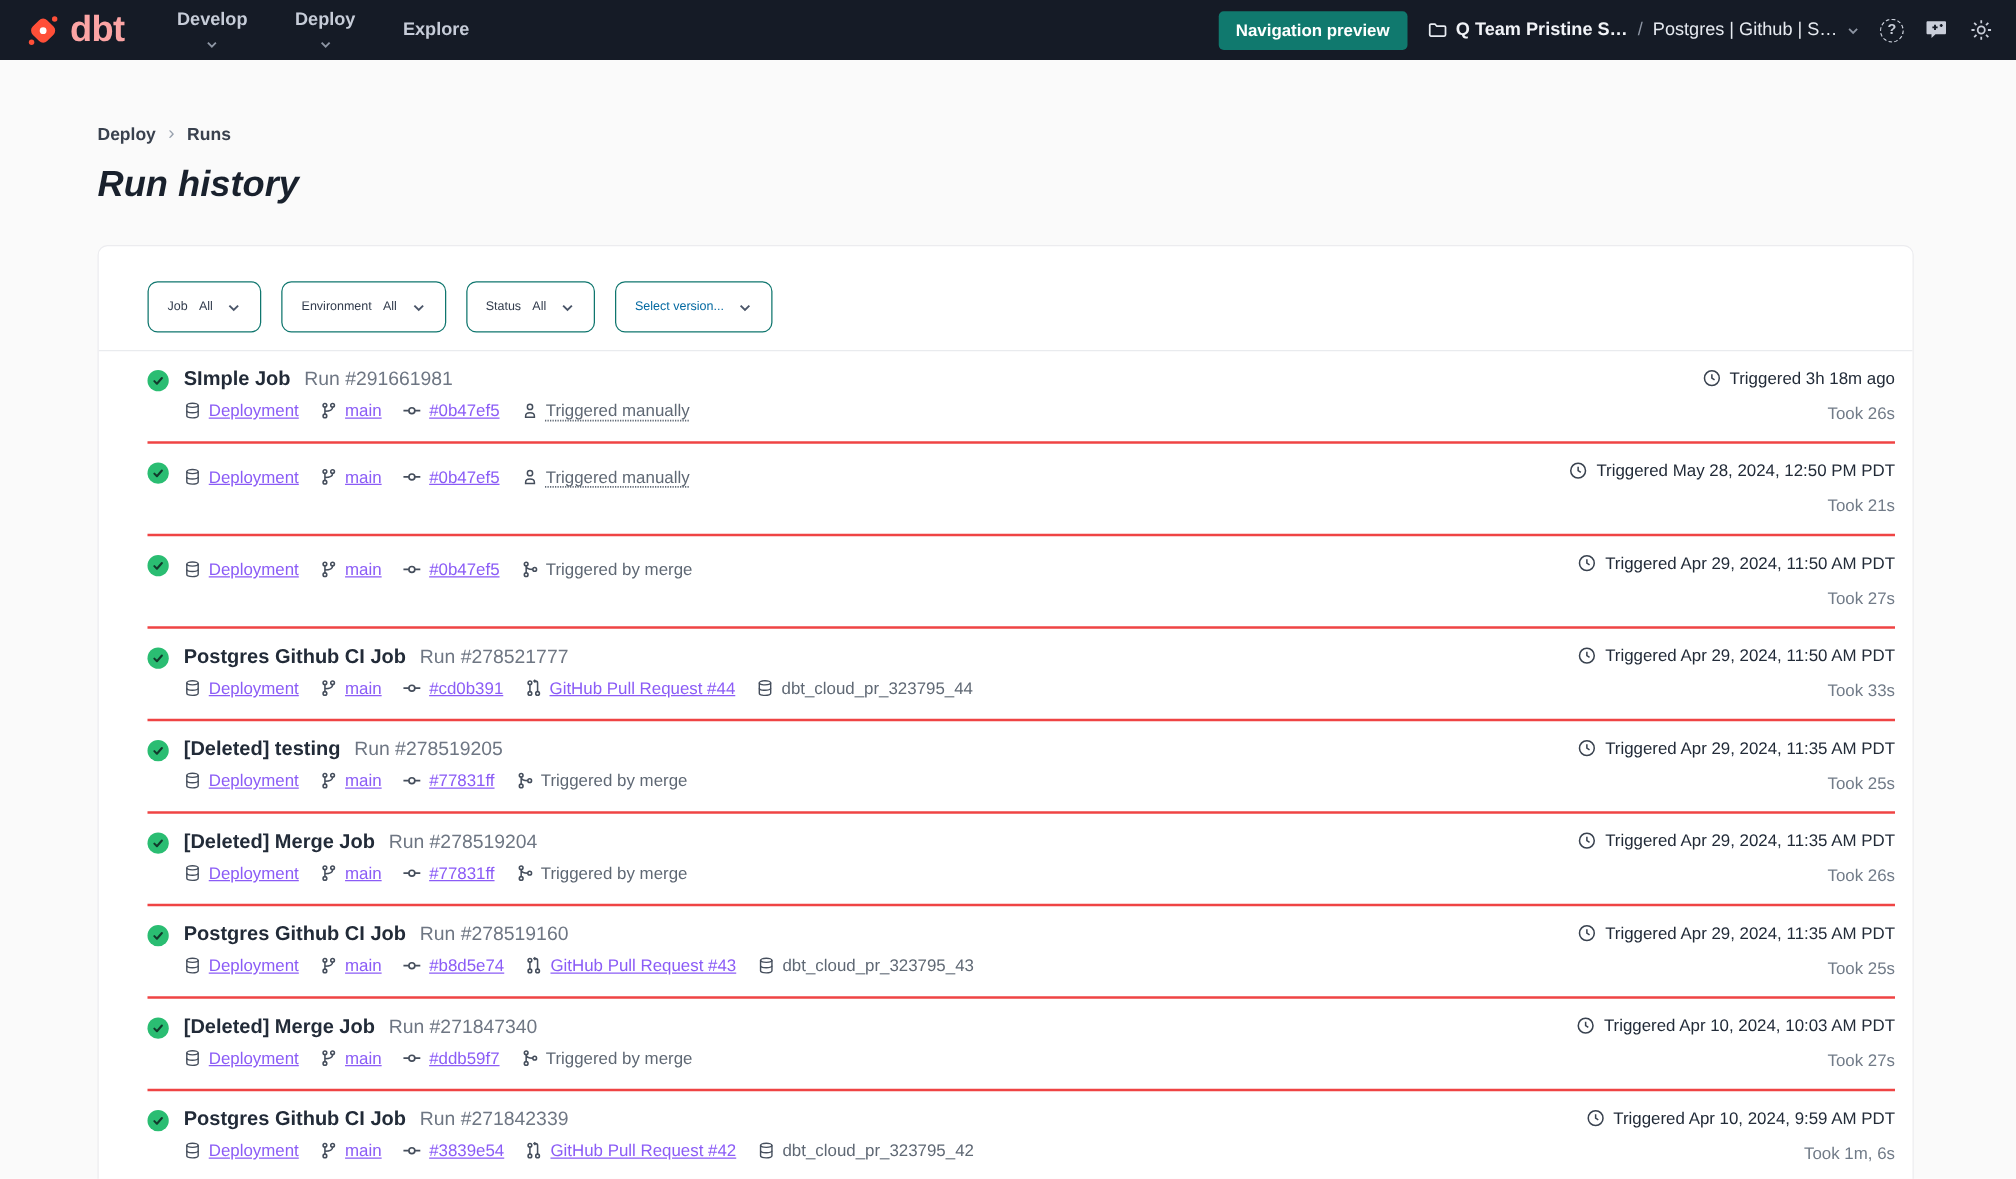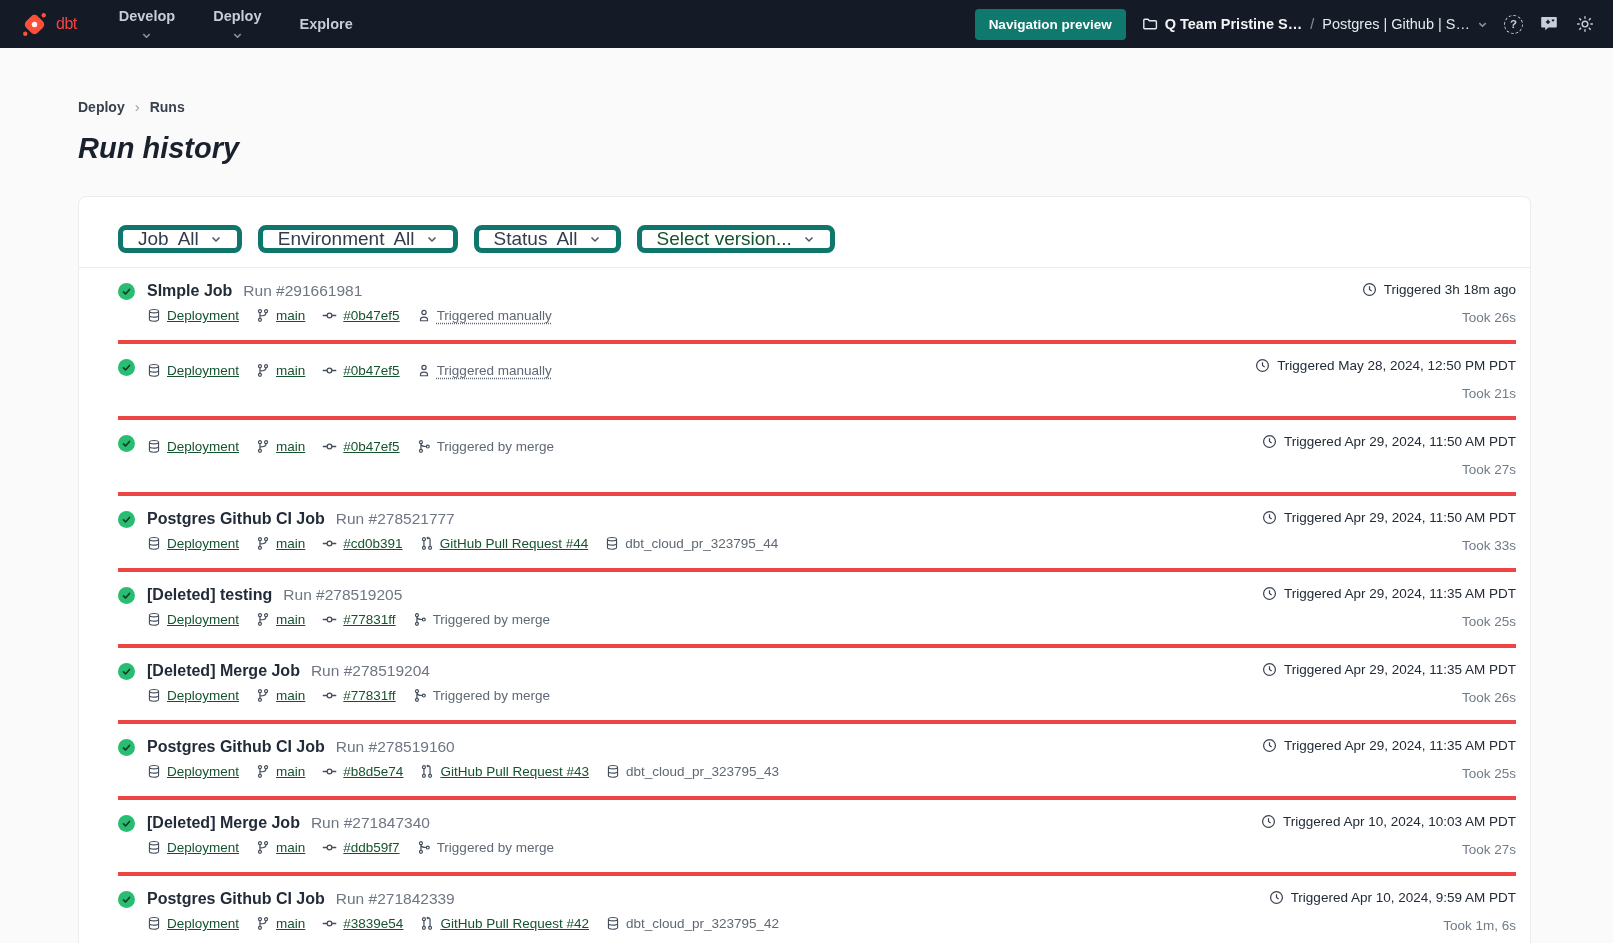--- a/index.html
+++ b/index.html
@@ -10,21 +10,21 @@
     color: #232c39;
   }
   svg { display: block; }
 
   
   .topnav {
     height: 48px; background: #151b26; display: flex; align-items: center;
     padding: 0 18px 0 20px; color: #c6ccd8;
   }
   .brand { display: flex; align-items: center; gap: 7px; }
-  .brand-name { color: #ef4444; font-size: 16px; font-weight: 400; letter-spacing: -0.5px; }
+  .brand-name { color: #fca5a5; font-size: 29px; font-weight: 700; letter-spacing: -0.5px; }
   .nav-menu { display: flex; align-items: center; gap: 38px; margin-left: 42px; }
   .nav-item { display: flex; align-items: center; gap: 6px; font-size: 14.5px; font-weight: 600;
     color: #c6ccd8; background: none; border: none; cursor: pointer; font-family: inherit; flex-direction: column; }
   .nav-item .chev { color: #8d95a3; }
   .topnav-right { margin-left: auto; display: flex; align-items: center; gap: 16px; }
   .preview-btn {
     background: #10796e; color: #ffffff; border: none; border-radius: 4px;
     font-size: 13.5px; font-weight: 700; padding: 8px 14px; cursor: pointer; font-family: inherit;
   }
   .proj-crumb { display: flex; align-items: center; gap: 8px; font-size: 14.5px; }
@@ -46,46 +46,46 @@
   .page-title { margin: 17px 0 0 78px; font-size: 29px; font-weight: 700; color: #19212d; font-style: italic; }
 
   
   .card {
     margin: 31px 0 0 78px; width: 1453px; min-height: 760px;
     background: #ffffff; border: 1px solid #ececef; border-radius: 8px;
     padding: 28px 14px 0 39px;
   }
   .filters { display: flex; align-items: center; gap: 16px; }
   .filter-btn {
-    height: 28px; display: flex; align-items: center; gap: 9px; padding: 0 15px;
-    background: #ffffff; border: 5px solid #0f766e; border-radius: 8px;
-    font-size: 19px; color: #323c4d; cursor: pointer; font-family: inherit;
+    height: 41px; display: flex; align-items: center; gap: 9px; padding: 0 15px;
+    background: #ffffff; border: 1px solid #0f766e; border-radius: 8px;
+    font-size: 10px; color: #323c4d; cursor: pointer; font-family: inherit;
   }
   .filter-btn .chev { color: #4a5568; margin-left: 2px; }
-  .filter-placeholder { color: #14532d; }
+  .filter-placeholder { color: #0369a1; }
   .filters-divider { border: none; border-top: 1px solid #e9ebee; margin: 14px -14px 0 -39px; }
 
   
   .run-row {
     display: flex; justify-content: space-between; align-items: flex-start;
-    padding: 12px 0 13px 0; border-bottom: 4px solid #ef4444;
+    padding: 12px 0 13px 0; border-bottom: 2px solid #ef4444;
   }
   .run-left { display: flex; align-items: flex-start; }
   .status-dot {
     width: 17px; height: 17px; border-radius: 50%; background: #2abd72;
     display: flex; align-items: center; justify-content: center;
     margin: 3px 12px 0 0; flex: none;
   }
   .run-line1 { display: flex; align-items: baseline; gap: 11px; line-height: 21px; }
   .job-name { font-size: 16px; font-weight: 700; color: #222b38; }
   .run-id { font-size: 15.5px; color: #6e7683; }
   .run-line2 { margin-top: 5px; display: flex; align-items: center; gap: 17px; line-height: 19px; }
   .meta { display: flex; align-items: center; gap: 6px; font-size: 13.5px; color: #5f6874; }
   .meta .mi { color: #454e5c; flex: none; }
-  .meta.is-link { color: #14532d; cursor: pointer; }
+  .meta.is-link { color: #8b5cf6; cursor: pointer; }
   .meta.is-link .meta-text { text-decoration: underline; }
   .meta.is-manual .meta-text { text-decoration: underline dotted; text-underline-offset: 3px; cursor: pointer; }
   .run-right { text-align: right; white-space: nowrap; padding-right: 0px; }
   .triggered { display: flex; align-items: center; justify-content: flex-end; gap: 7px;
     font-size: 13.5px; color: #222b38; line-height: 19px; }
   .triggered .mi { color: #39424f; }
   .took { margin-top: 9px; font-size: 13.5px; color: #717b88; line-height: 19px; }
 </style>
 </head>
 <body>

